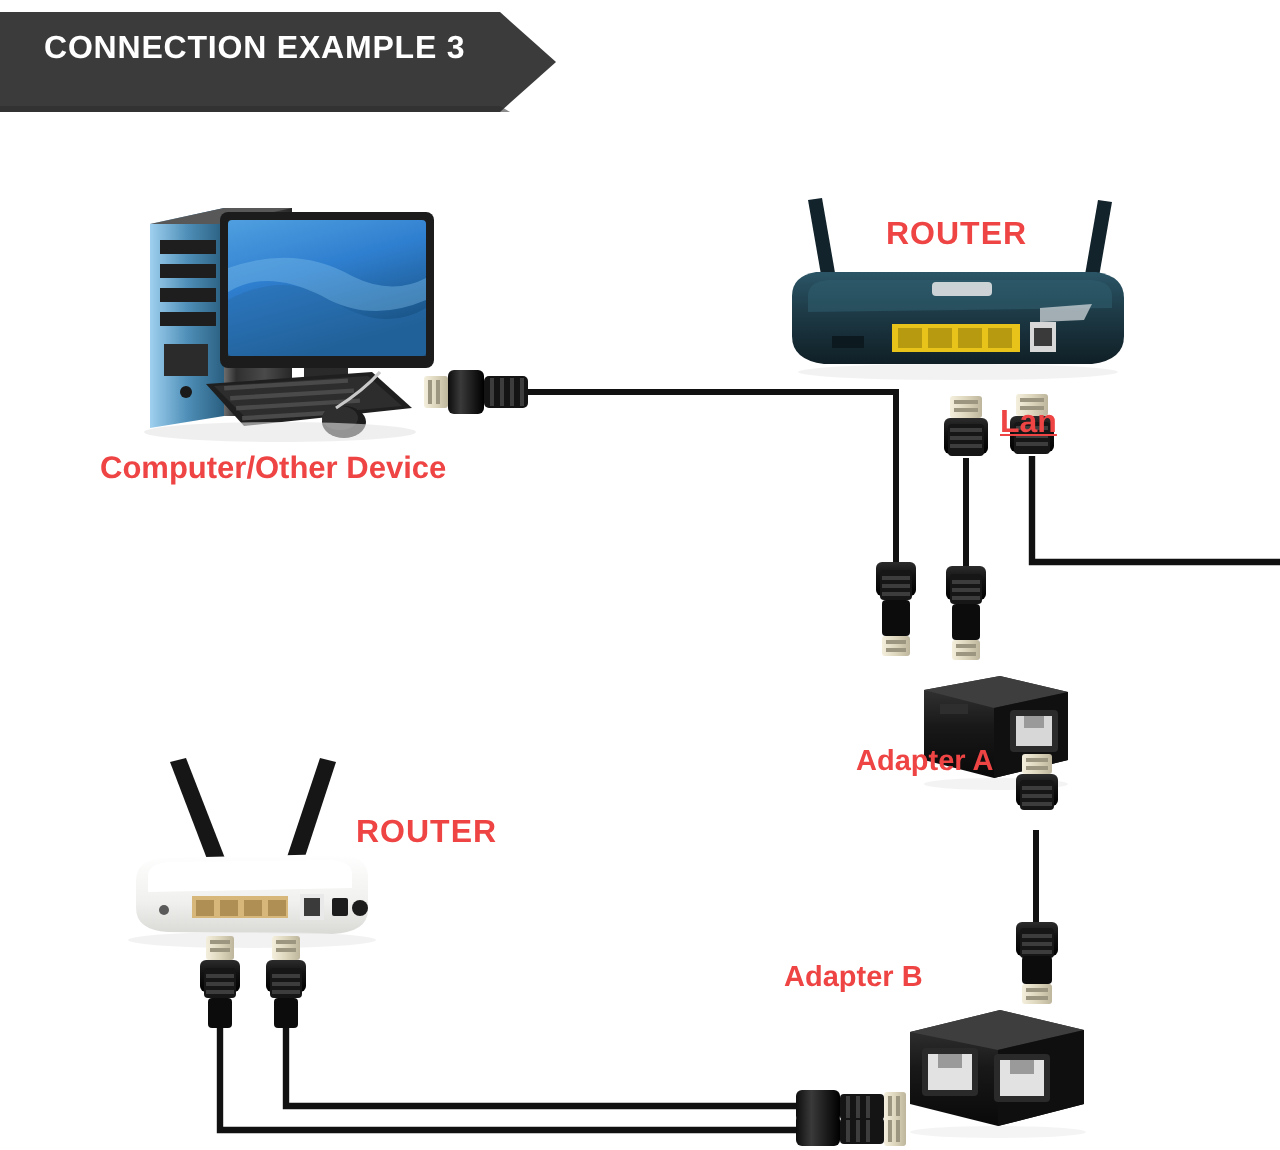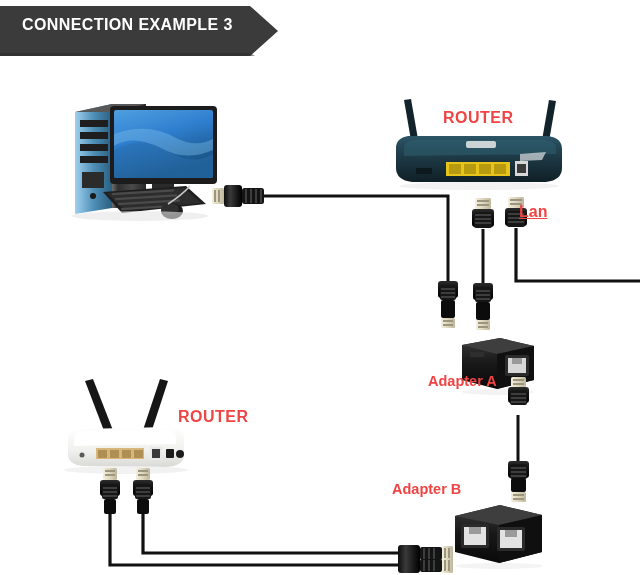--- a/index.html
+++ b/index.html
@@ -14,21 +14,21 @@
     position:absolute;color:#ef4444;font-weight:bold;
     font-family:"Liberation Sans", sans-serif;white-space:nowrap;
   }
   #banner-text{
     position:absolute;left:22px;top:16px;color:#ffffff;
     font-size:16px;font-weight:bold;letter-spacing:.4px;
     font-family:"Liberation Sans", sans-serif;white-space:nowrap;
   }
   #label-computer{left:50px;top:226px;font-size:15.5px;}
   #label-router-top{left:443px;top:109px;font-size:16px;letter-spacing:.5px;}
-  #label-lan{left:519px;top:203px;font-size:16px;text-decoration:underline;}
+  #label-lan{left:500px;top:203px;font-size:16px;text-decoration:underline;}
   #label-adapter-a{left:392px;top:373px;font-size:14.5px;margin-left:36px;}
   #label-adapter-b{left:392px;top:481px;font-size:14.5px;}
   #label-router-bottom{left:178px;top:408px;font-size:16px;letter-spacing:.5px;}
 </style>
 </head>
 <body>
 
 <div id="stage">
 
 <svg width="640" height="575" viewBox="0 0 640 575" xmlns="http://www.w3.org/2000/svg">
@@ -369,20 +369,21 @@
       <rect x="103" y="491" width="14" height="2"></rect>
       <rect x="103" y="495" width="14" height="2"></rect>
     </g>
     <rect x="104" y="499" width="12" height="15" rx="2" fill="#0c0c0c"></rect>
   </g>
 
 </svg>
 
 <div id="banner-text">CONNECTION EXAMPLE 3</div>
 
+<div class="lbl" id="label-computer">Computer/Other Device</div>
 
 <div class="lbl" id="label-router-top">ROUTER</div>
 
 <div class="lbl" id="label-lan">Lan</div>
 
 <div class="lbl" id="label-adapter-a">Adapter A</div>
 
 <div class="lbl" id="label-adapter-b">Adapter B</div>
 
 <div class="lbl" id="label-router-bottom">ROUTER</div>

